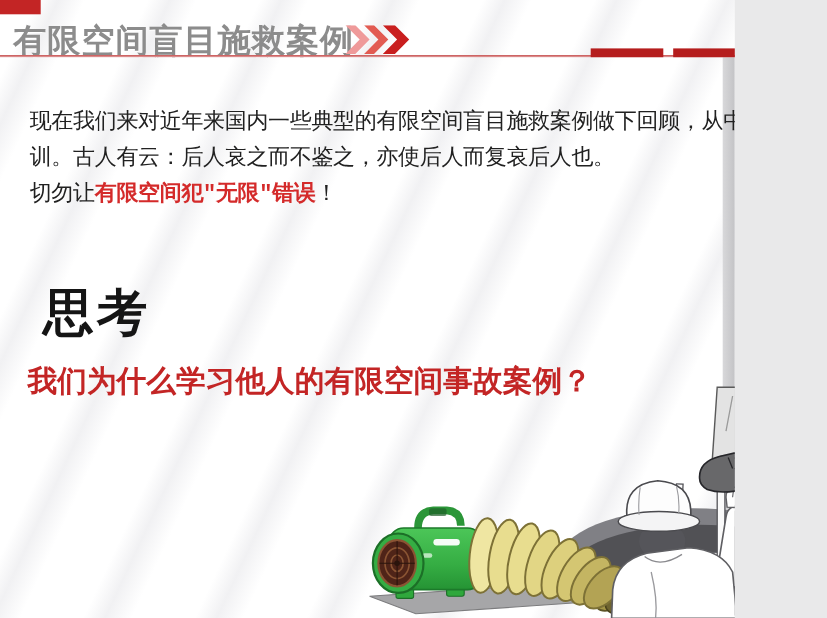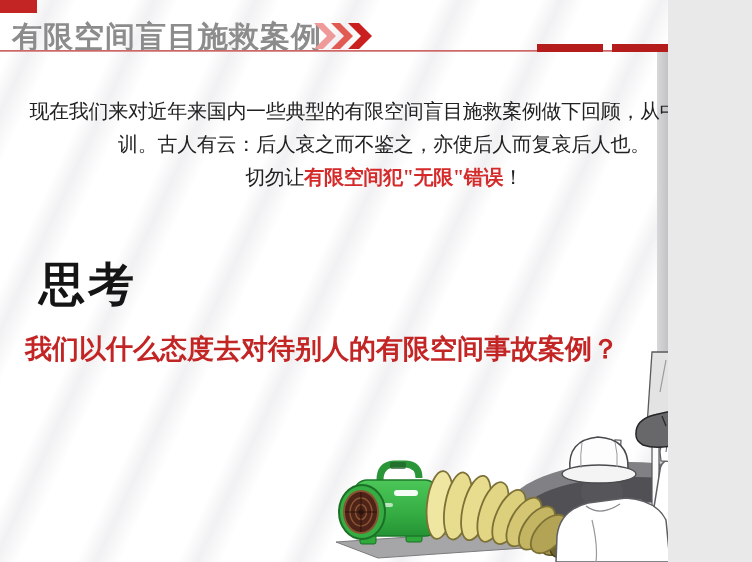--- a/index.html
+++ b/index.html
@@ -1,22 +1,21 @@
 <!DOCTYPE html>
 <html><head>
 <meta charset="utf-8">
 <style>
   html,body{margin:0;padding:0;background:#e9e9ea;}
   .slide{
     position:relative;width:668px;height:562px;overflow:hidden;
-    font-family:Liberation Serif, serif;
+    font-family:Liberation Mono, monospace;
     background:
       repeating-linear-gradient(115deg,
         #ffffff 0px,#ffffff 30px,#f1f1f3 48px,#ffffff 70px,#ffffff 92px);
-    text-align: center;
   }
   .corner-block{position:absolute;left:0;top:0;width:37px;height:13px;background:#c32525;}
   .right-strip{position:absolute;right:0;top:52px;width:11px;height:510px;
     background:linear-gradient(to right,#d8d8da,#c3c3c6);}
   .page-title{position:absolute;left:12px;top:17px;font-size:30px;font-weight:bold;
     color:#8c8c8c;letter-spacing:1px;white-space:nowrap;
     text-shadow:0 1px 0 #ffffff;}
   .chevrons{position:absolute;left:314px;top:23px;}
   .header-line{position:absolute;left:0;top:50px;width:717px;height:2px;
     background:linear-gradient(to bottom,#c75252,#e3a3a3);}
@@ -56,21 +55,21 @@
   <div class="bar bar3"></div>
 
   <div class="intro">
     <p>现在我们来对近年来国内一些典型的有限空间盲目施救案例做下回顾，从中吸取教训。古人有云：后人哀之而不鉴之，亦使后人而复哀后人也。</p>
     <p><span>切勿让</span><span class="highlight-red">有限空间犯"无限"错误</span><span>！</span></p>
   </div>
 
   <div class="think-heading">思考</div>
 
   <div class="questions">
-    <div>我们以什么态度去对待别人的有限空间事故案例？</div>
+    <div>我们为什么学习他人的有限空间事故案例？</div>
   </div>
 
   <svg class="illustration" width="422" height="222" viewBox="0 0 422 222">
     <defs>
       <linearGradient id="gradGreen" x1="0" y1="0" x2="0" y2="1">
         <stop offset="0" stop-color="#4cc658"></stop>
         <stop offset="0.6" stop-color="#35ad43"></stop>
         <stop offset="1" stop-color="#259334"></stop>
       </linearGradient>
     </defs>

